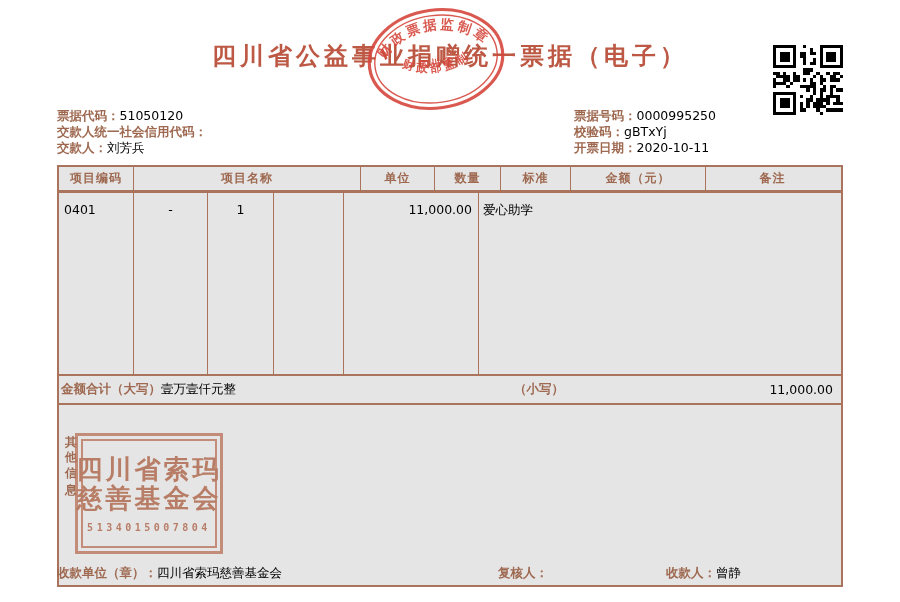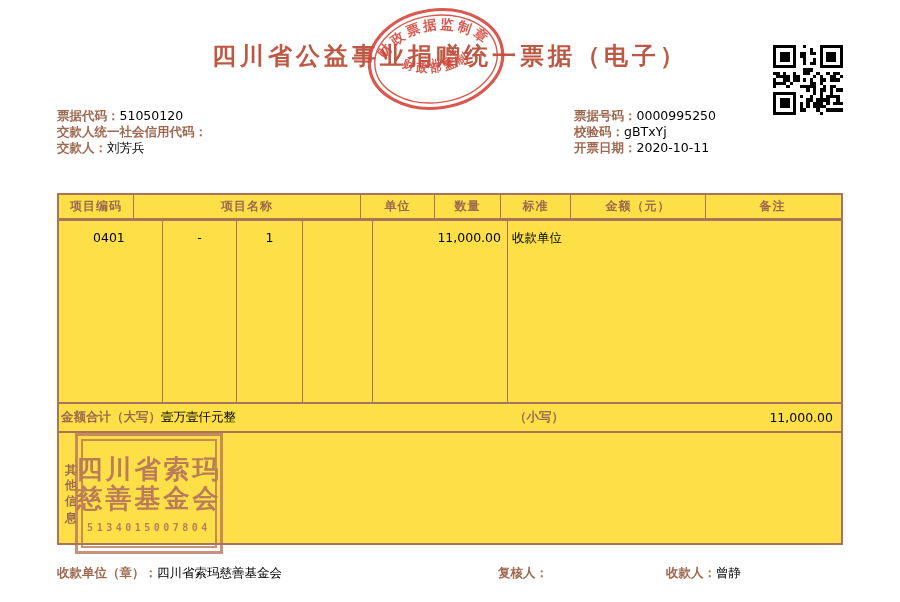--- a/index.html
+++ b/index.html
@@ -21,29 +21,29 @@
   
   .qr { position:absolute; left:773px; top:45px; width:70px; height:70px; }
   
   .info-block { position:absolute; font-size:12.5px; line-height:16px; }
   .info-left  { left:57px;  top:108px; }
   .info-right { left:574px; top:108px; }
   .lbl { color:#9e6950; font-weight:bold; }
   .val { color:#000; font-family:"DejaVu Sans", sans-serif; font-size:12.5px; }
   
   .box {
-    position:absolute; left:57px; top:165px; width:786px; height:352px;
-    border:2px solid #a9735c; background:#fde047;margin-top:28px;
+    position:absolute; left:57px; top:165px; width:786px; height:422px;
+    border:2px solid #a9735c; background:#e5e5e5;
   }
   .thead { display:flex; height:26px; border-bottom:3px solid #a9735c; }
   .th {
     border-right:1px solid #a9735c; display:flex; align-items:center; justify-content:center;
     color:#9e6950; font-size:12px; font-weight:bold; letter-spacing:1px;
   }
-  .tbody { display:flex; height:183px; border-bottom:2px solid #a9735c;padding-left:29px; }
+  .tbody { display:flex; height:183px; border-bottom:2px solid #a9735c; }
   .td {
     border-right:1px solid #a9735c; padding-top:9px; font-size:12.5px; color:#000;
     font-family:"DejaVu Sans", sans-serif;
   }
   .last { border-right:none !important; }
   .c0 { width:75px; }  .c1 { width:227px; } .c2 { width:74px; }
   .c3 { width:66px; }  .c4 { width:70px;text-align:center; }  .c5 { width:135px; } .c6 { width:133px; }
   .ta-c { text-align:center; } .ta-r { text-align:right; padding-right:6px; }
   .pad-code { padding-left:5px; } .pad-name { padding-left:24px; } .pad-note { padding-left:4px; }
   .total-row {
@@ -265,21 +265,21 @@
       <div class="th c5">金额（元）</div>
       <div class="th c6 last">备注</div>
     </div>
 
     <div class="tbody">
       <div class="td c0 pad-code">0401</div>
       <div class="td c2 ta-c">-</div>
       <div class="td c3 ta-c">1</div>
       <div class="td c4 ta-c"></div>
       <div class="td c5 ta-r">11,000.00</div>
-      <div class="td c6 pad-note last">收款单位</div>
+      <div class="td c6 pad-note last">爱心助学</div>
     </div>
 
     <div class="total-row">
       <span class="total-label">金额合计（大写）</span>
       <span class="total-words">壹万壹仟元整</span>
       <span class="total-small">（小写）</span>
       <span class="total-amount">11,000.00</span>
     </div>
 
     <div class="bottom-section">

